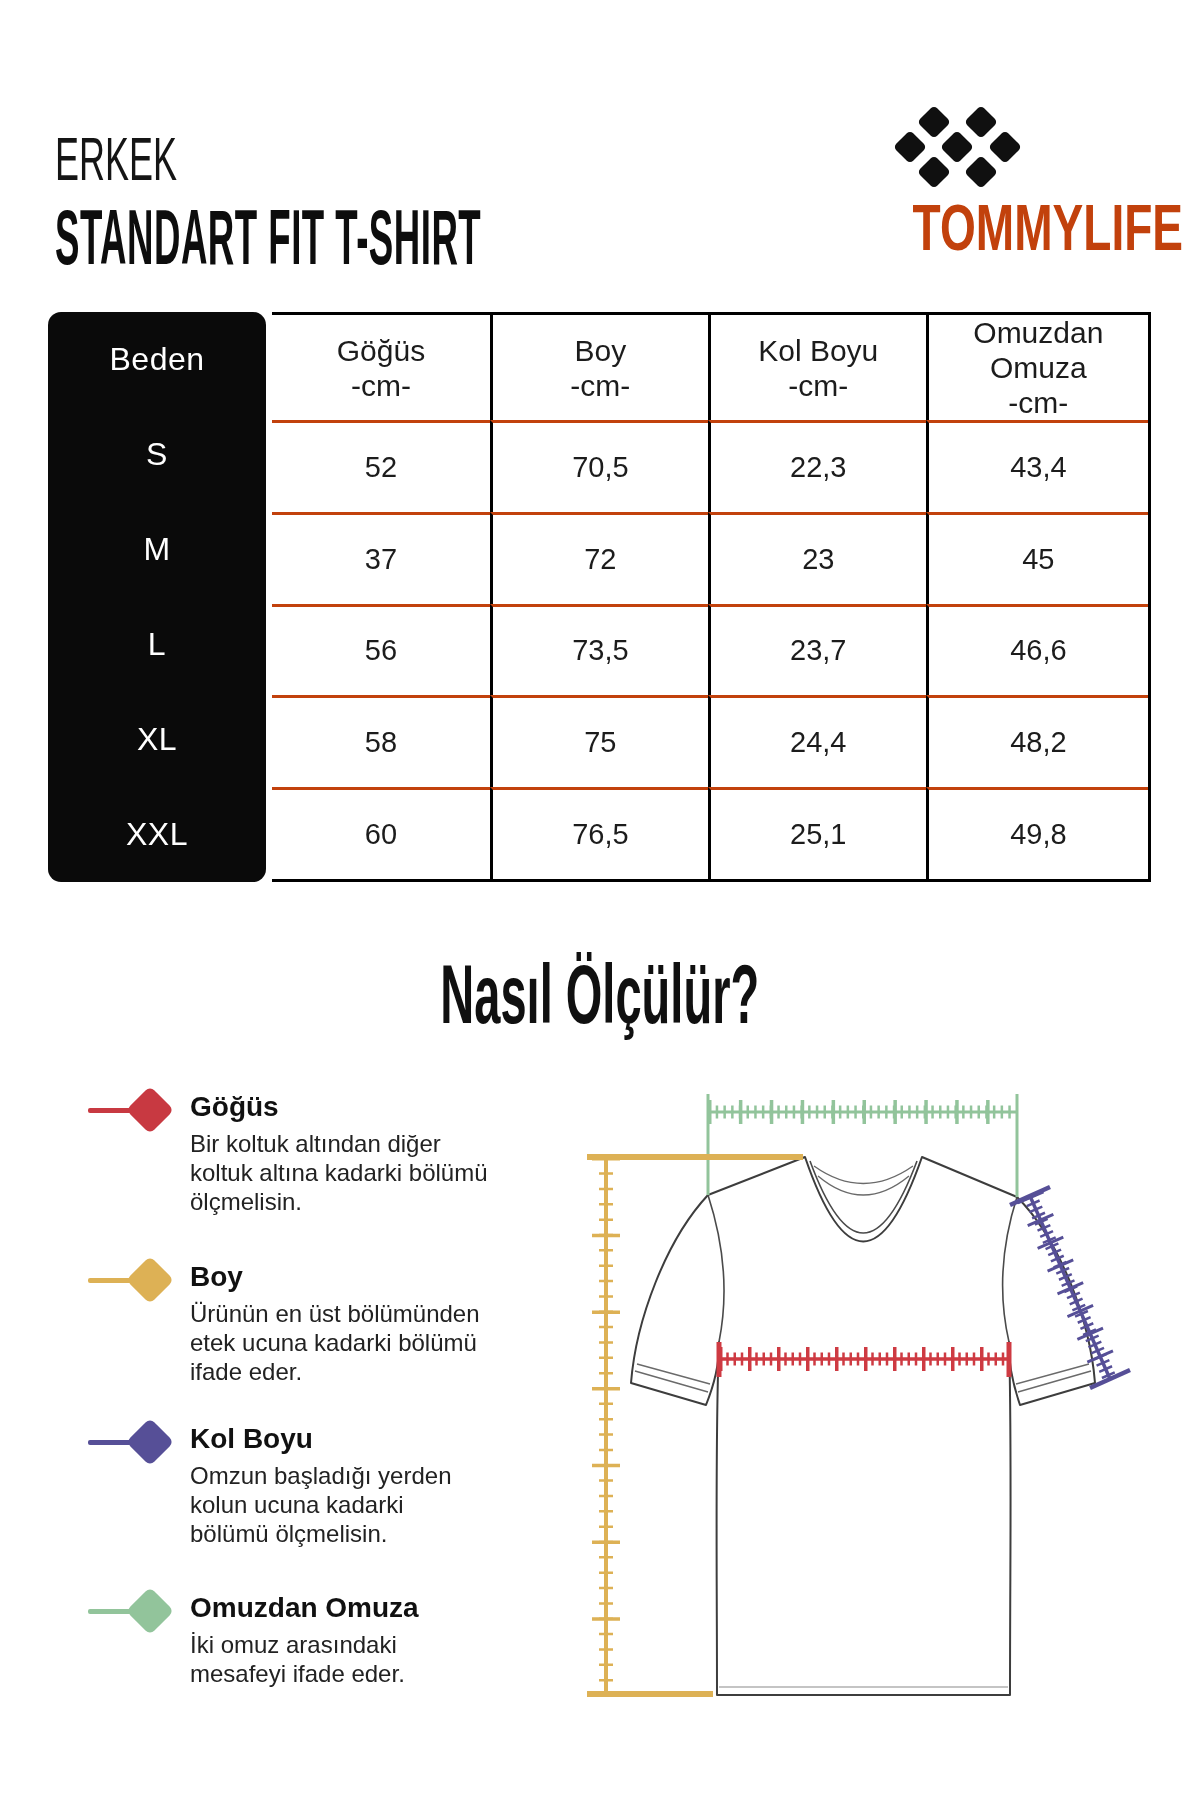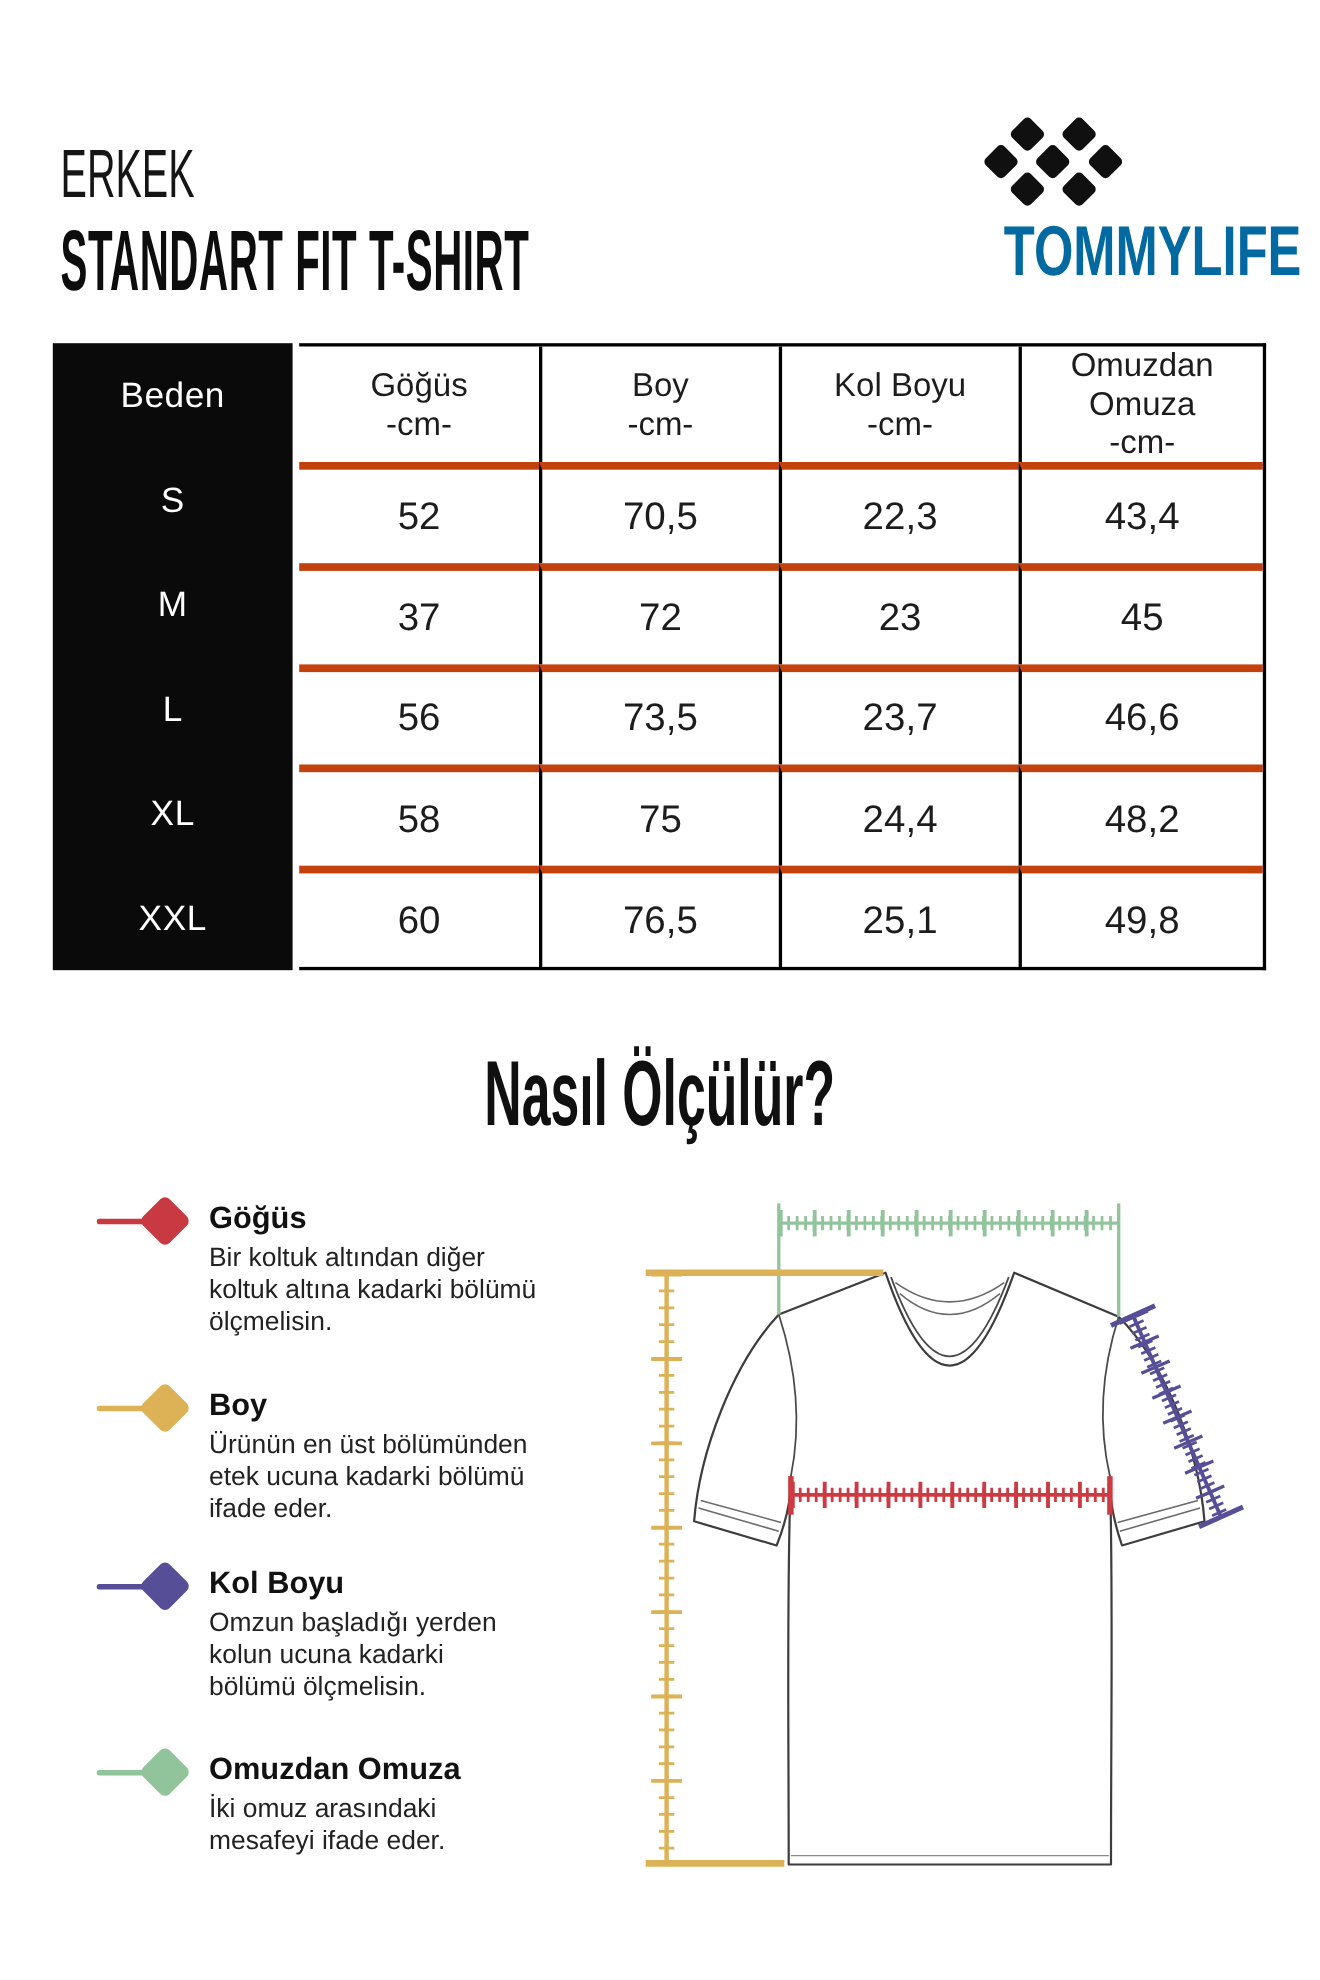--- a/index.html
+++ b/index.html
@@ -11,33 +11,33 @@
   .category-title { position:absolute; left:55px; top:128px; font-size:62px; line-height:62px;
                     font-weight:400; color:#151515; white-space:nowrap; }
   .category-title .squeeze { display:inline-block; transform:scaleX(0.58); transform-origin:left center; }
   .product-title { position:absolute; left:55px; top:198px; font-size:78px; line-height:78px;
                    font-weight:800; color:#0d0d0d; white-space:nowrap;text-decoration:underline; }
   .product-title .squeeze { display:inline-block; transform:scaleX(0.47); transform-origin:left center; letter-spacing:1px; }
 
   .brand { position:absolute; left:860px; top:90px; width:300px; text-align:center; }
   .brand-logo { display:block; margin:0 auto; }
   .brand-name { position:absolute; left:0; top:106px; width:300px; text-align:center;
-                font-size:64px; line-height:64px; font-weight:800; color:#0369a1; white-space:nowrap; }
+                font-size:64px; line-height:64px; font-weight:800; color:#c2410c; white-space:nowrap; }
   .brand-name .squeeze { display:inline-block; transform:scaleX(0.72); transform-origin:center; letter-spacing:0px; }
 
   
   .size-col { position:absolute; left:48px; top:312px; width:218px; height:570px;
-              background:#0a0a0a; display:flex; flex-direction:column; }
+              background:#0a0a0a; display:flex; flex-direction:column;border-radius:13px; }
   .size-col .cell { flex:1; display:flex; align-items:center; justify-content:center;
                     color:#fff; font-size:32px; letter-spacing:0.5px; }
   .grid { position:absolute; left:272px; top:312px; width:879px; height:570px;
           display:grid; grid-template-columns:1fr 1fr 1fr 1.02fr; grid-template-rows:repeat(6,1fr);
           border:3px solid #000; border-left:none; }
   .grid .cell { display:flex; flex-direction:column; align-items:center; justify-content:center;
-                font-size:35px; color:#1c1c1c; border-top:7px solid #c2410c; border-left:3px solid #000;
+                font-size:29px; color:#1c1c1c; border-top:3px solid #c2410c; border-left:3px solid #000;
                 text-align:center; line-height:35px; padding:0 8px; }
   .grid .cell.row0 { border-top:none; font-size:30px; }
   .grid .cell.col0 { border-left:none; }
   .grid .hdr-label { max-width:160px; }
 
   
   .htm-title { position:absolute; left:0; top:948px; width:1200px; text-align:center;
                font-size:84px; line-height:92px; font-weight:700; color:#101010; white-space:nowrap; }
   .htm-title .squeeze { display:inline-block; transform:scaleX(0.56); transform-origin:center; }
 

